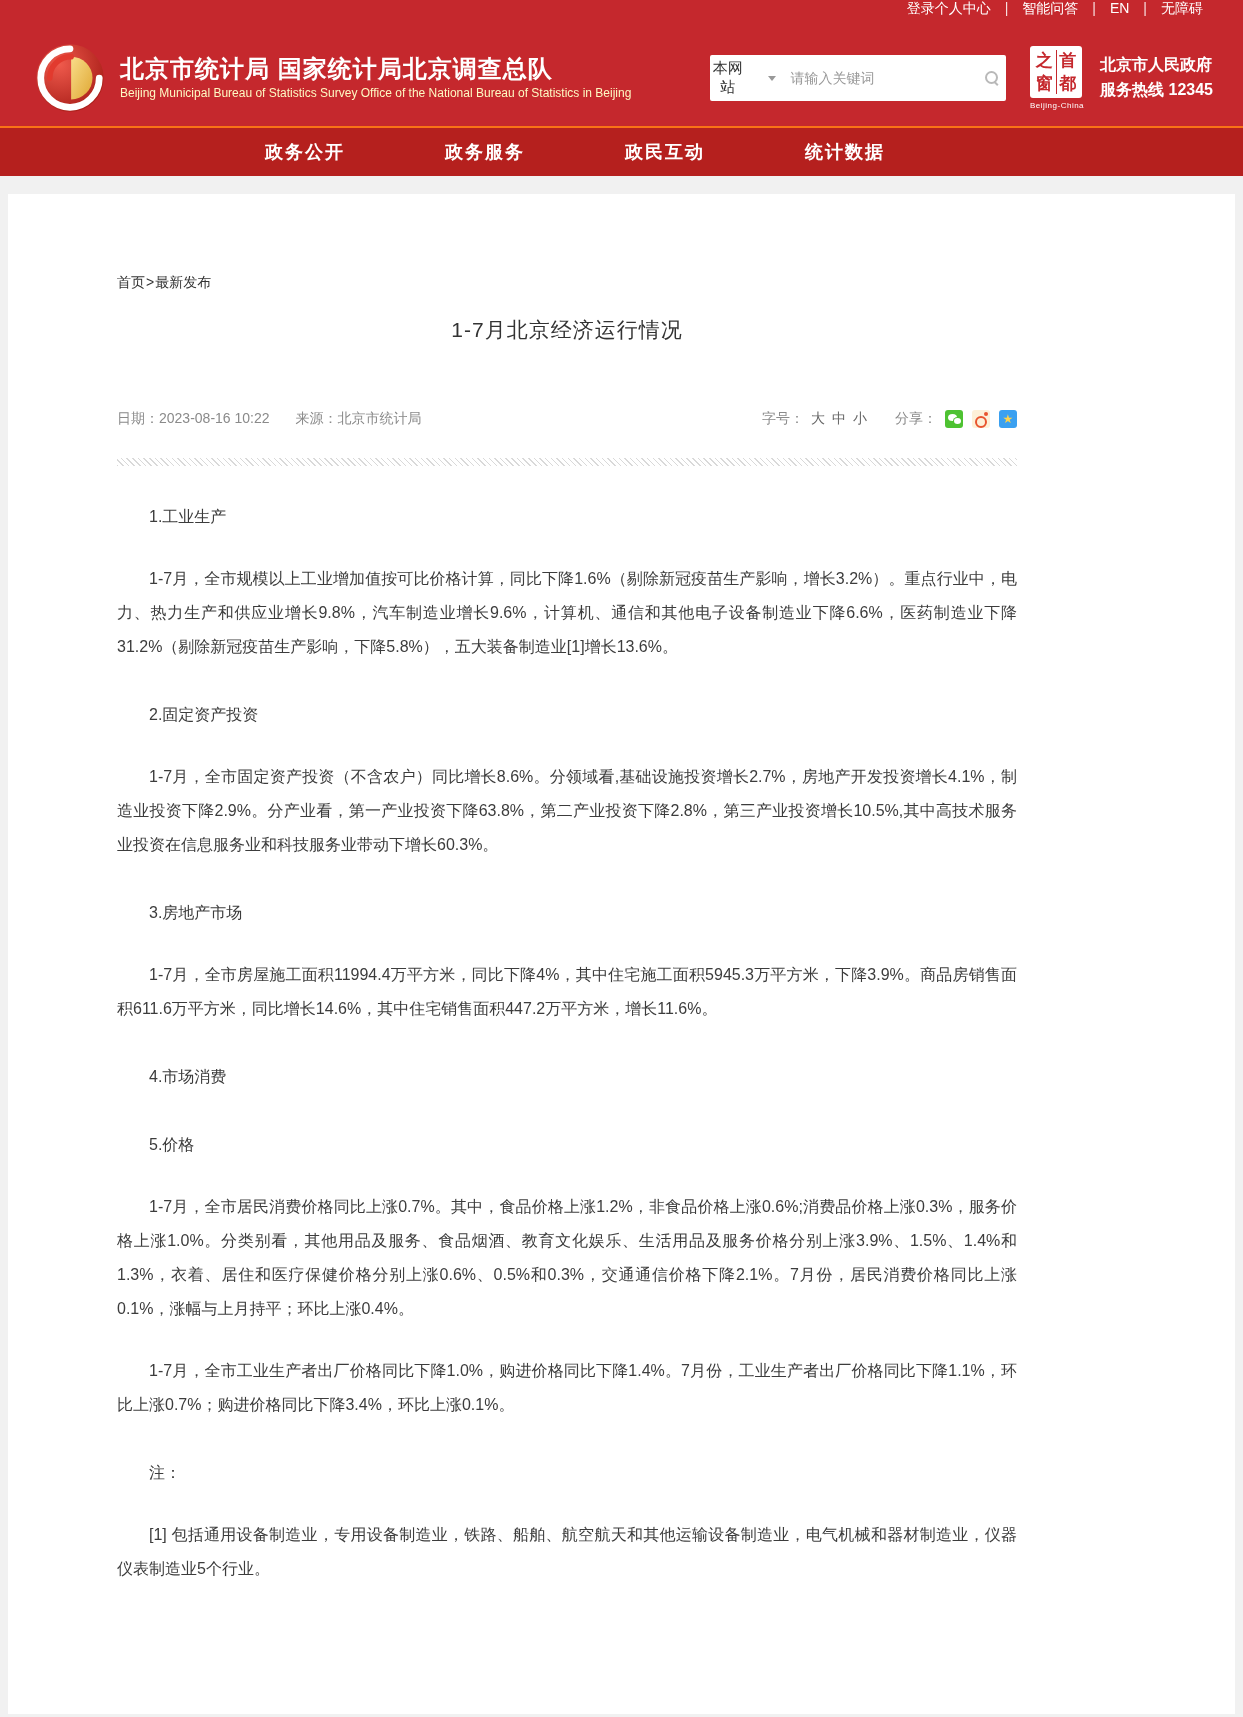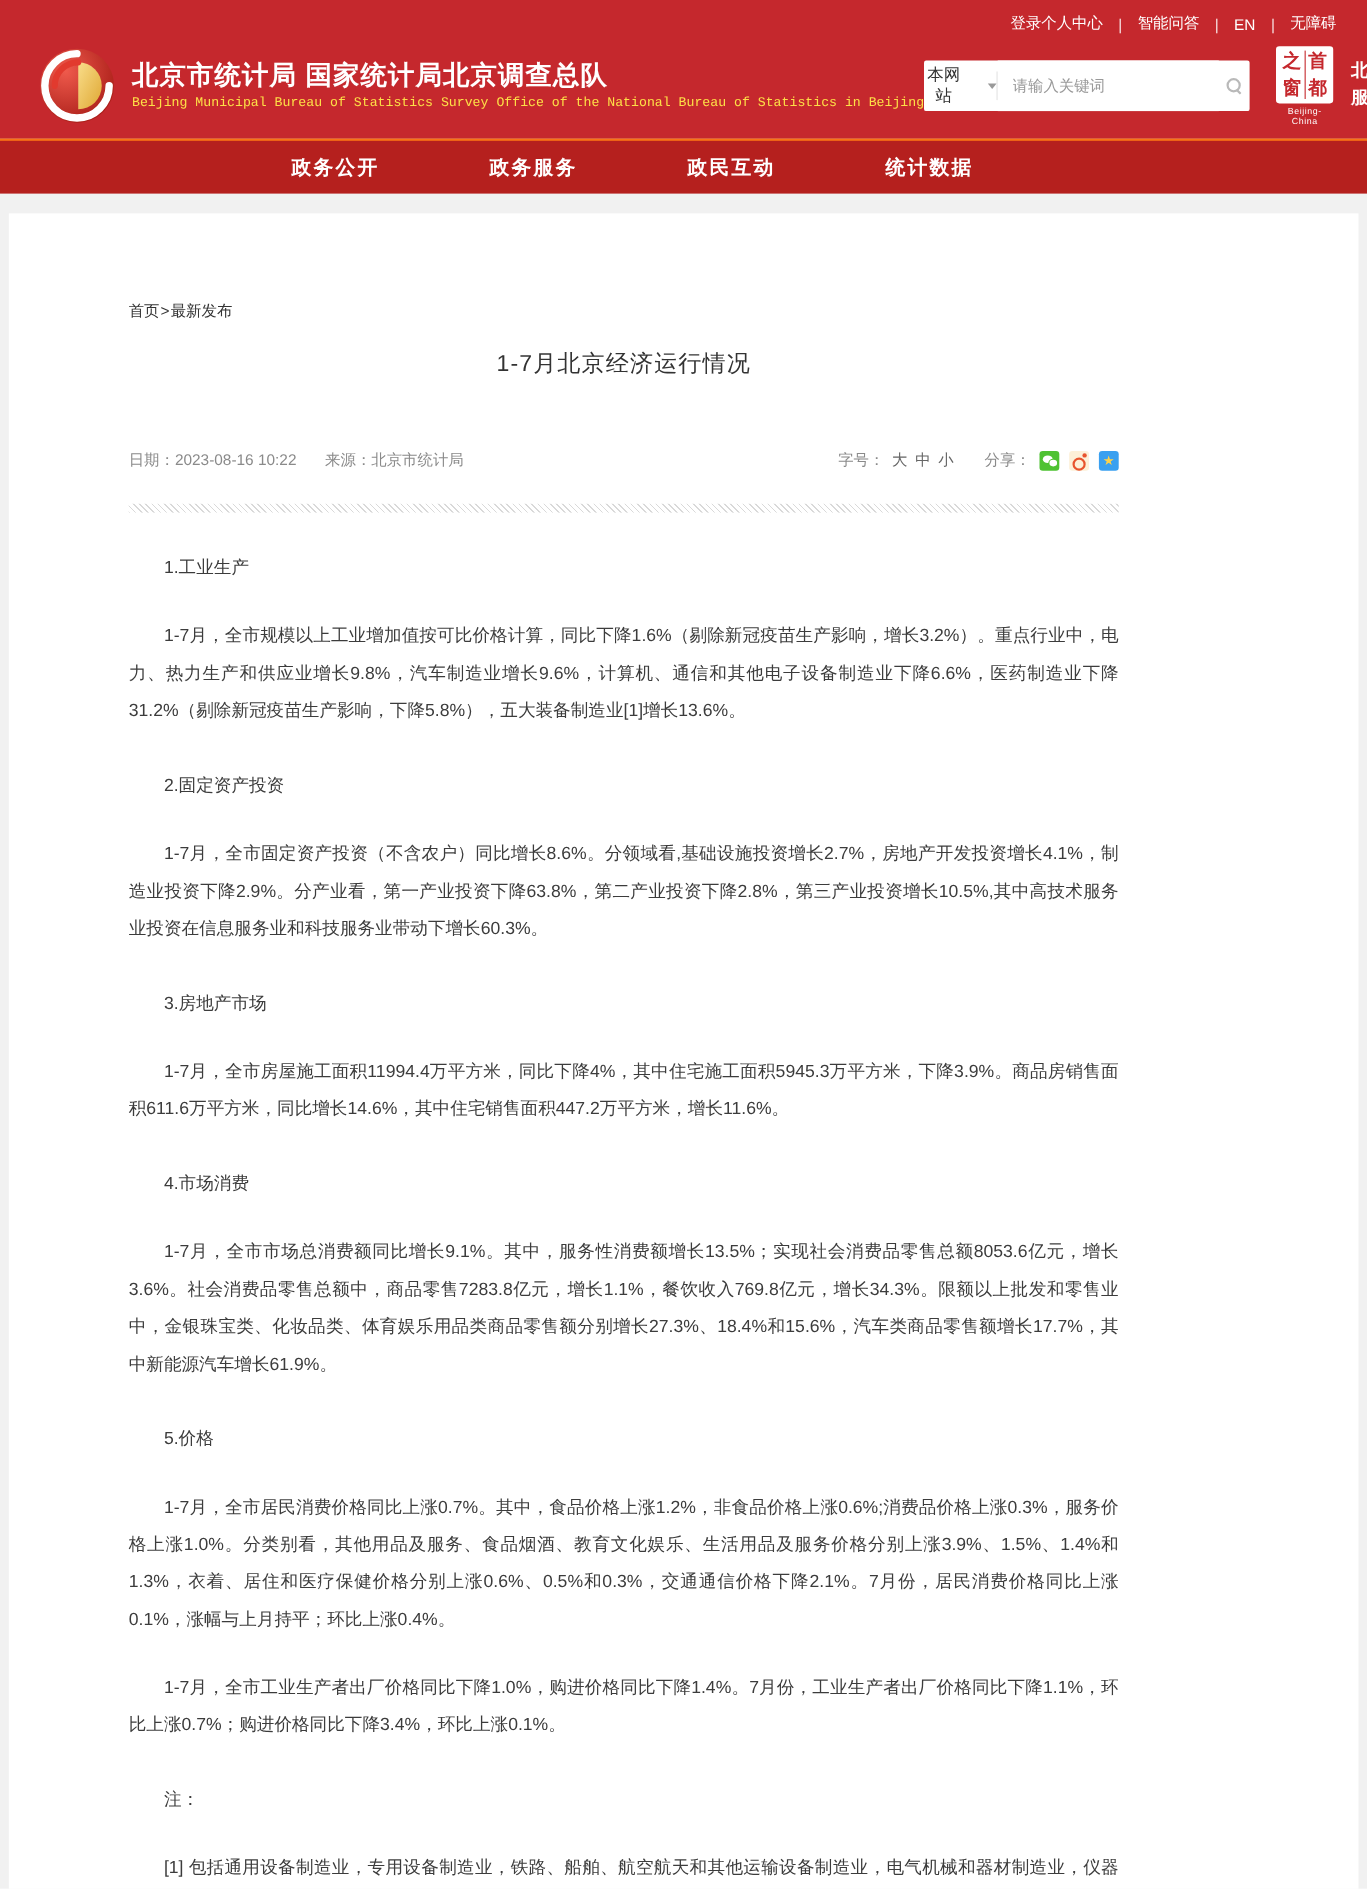--- a/index.html
+++ b/index.html
@@ -11,42 +11,42 @@
     color: #333;
     height: 1717px;
     overflow: hidden;
   }
 
   
   .topbar {
     height: 30px;
     background: #c5282d;
     display: flex;
-    align-items: flex-end;
+    align-items: flex-start;
     justify-content: flex-end;
-    padding-right: 28px;
+    padding-right: 40px;
     color: #fff;
     font-size: 14px;
   }
   .topbar a { color: #fff; text-decoration: none; cursor: pointer; }
   .topbar .sep { margin: 0 14px; color: rgba(255,255,255,.85); }
 
   
   .header {
     height: 96px;
     background: #c5282d;
     display: flex;
     align-items: center;
     padding: 0 30px 0 34px;
     color: #fff;
   }
   .logo { width: 72px; height: 72px; flex: 0 0 auto; margin-right: 14px; }
   .brand-text { line-height: 1.15; }
   .brand-title { font-size: 24px; font-weight: bold; letter-spacing: 1px; white-space: nowrap; }
-  .brand-sub { font-size: 12px; margin-top: 5px; color: #fde047; white-space: nowrap; font-family: Liberation Mono, monospace; }
+  .brand-sub { font-size: 12px; margin-top: 5px; color: #fef9c3; white-space: nowrap; }
 
   .header-right { margin-left: auto; display: flex; align-items: center; }
 
   .searchbox {
     width: 296px; height: 46px;
     background: #fff;
     display: flex; align-items: center;
     border-radius: 2px;
   }
   .scope {
@@ -311,21 +311,20 @@
         <p class="para">1-7月，全市固定资产投资（不含农户）同比增长8.6%。分领域看,基础设施投资增长2.7%，房地产开发投资增长4.1%，制造业投资下降2.9%。分产业看，第一产业投资下降63.8%，第二产业投资下降2.8%，第三产业投资增长10.5%,其中高技术服务业投资在信息服务业和科技服务业带动下增长60.3%。</p>
       </div>
 
       <div>
         <p class="sec-heading">3.房地产市场</p>
         <p class="para">1-7月，全市房屋施工面积11994.4万平方米，同比下降4%，其中住宅施工面积5945.3万平方米，下降3.9%。商品房销售面积611.6万平方米，同比增长14.6%，其中住宅销售面积447.2万平方米，增长11.6%。</p>
       </div>
 
       <div>
         <p class="sec-heading">4.市场消费</p>
-        <p class="para">1-7月，全市市场总消费额同比增长9.1%。其中，服务性消费额增长13.5%；实现社会消费品零售总额8053.6亿元，增长3.6%。社会消费品零售总额中，商品零售7283.8亿元，增长1.1%，餐饮收入769.8亿元，增长34.3%。限额以上批发和零售业中，金银珠宝类、化妆品类、体育娱乐用品类商品零售额分别增长27.3%、18.4%和15.6%，汽车类商品零售额增长17.7%，其中新能源汽车增长61.9%。</p>
       </div>
 
       <div>
         <p class="sec-heading">5.价格</p>
         <p class="para">1-7月，全市居民消费价格同比上涨0.7%。其中，食品价格上涨1.2%，非食品价格上涨0.6%;消费品价格上涨0.3%，服务价格上涨1.0%。分类别看，其他用品及服务、食品烟酒、教育文化娱乐、生活用品及服务价格分别上涨3.9%、1.5%、1.4%和1.3%，衣着、居住和医疗保健价格分别上涨0.6%、0.5%和0.3%，交通通信价格下降2.1%。7月份，居民消费价格同比上涨0.1%，涨幅与上月持平；环比上涨0.4%。</p>
         <p class="para">1-7月，全市工业生产者出厂价格同比下降1.0%，购进价格同比下降1.4%。7月份，工业生产者出厂价格同比下降1.1%，环比上涨0.7%；购进价格同比下降3.4%，环比上涨0.1%。</p>
       </div>
 
       <div>
         <p class="sec-heading">注：</p>

